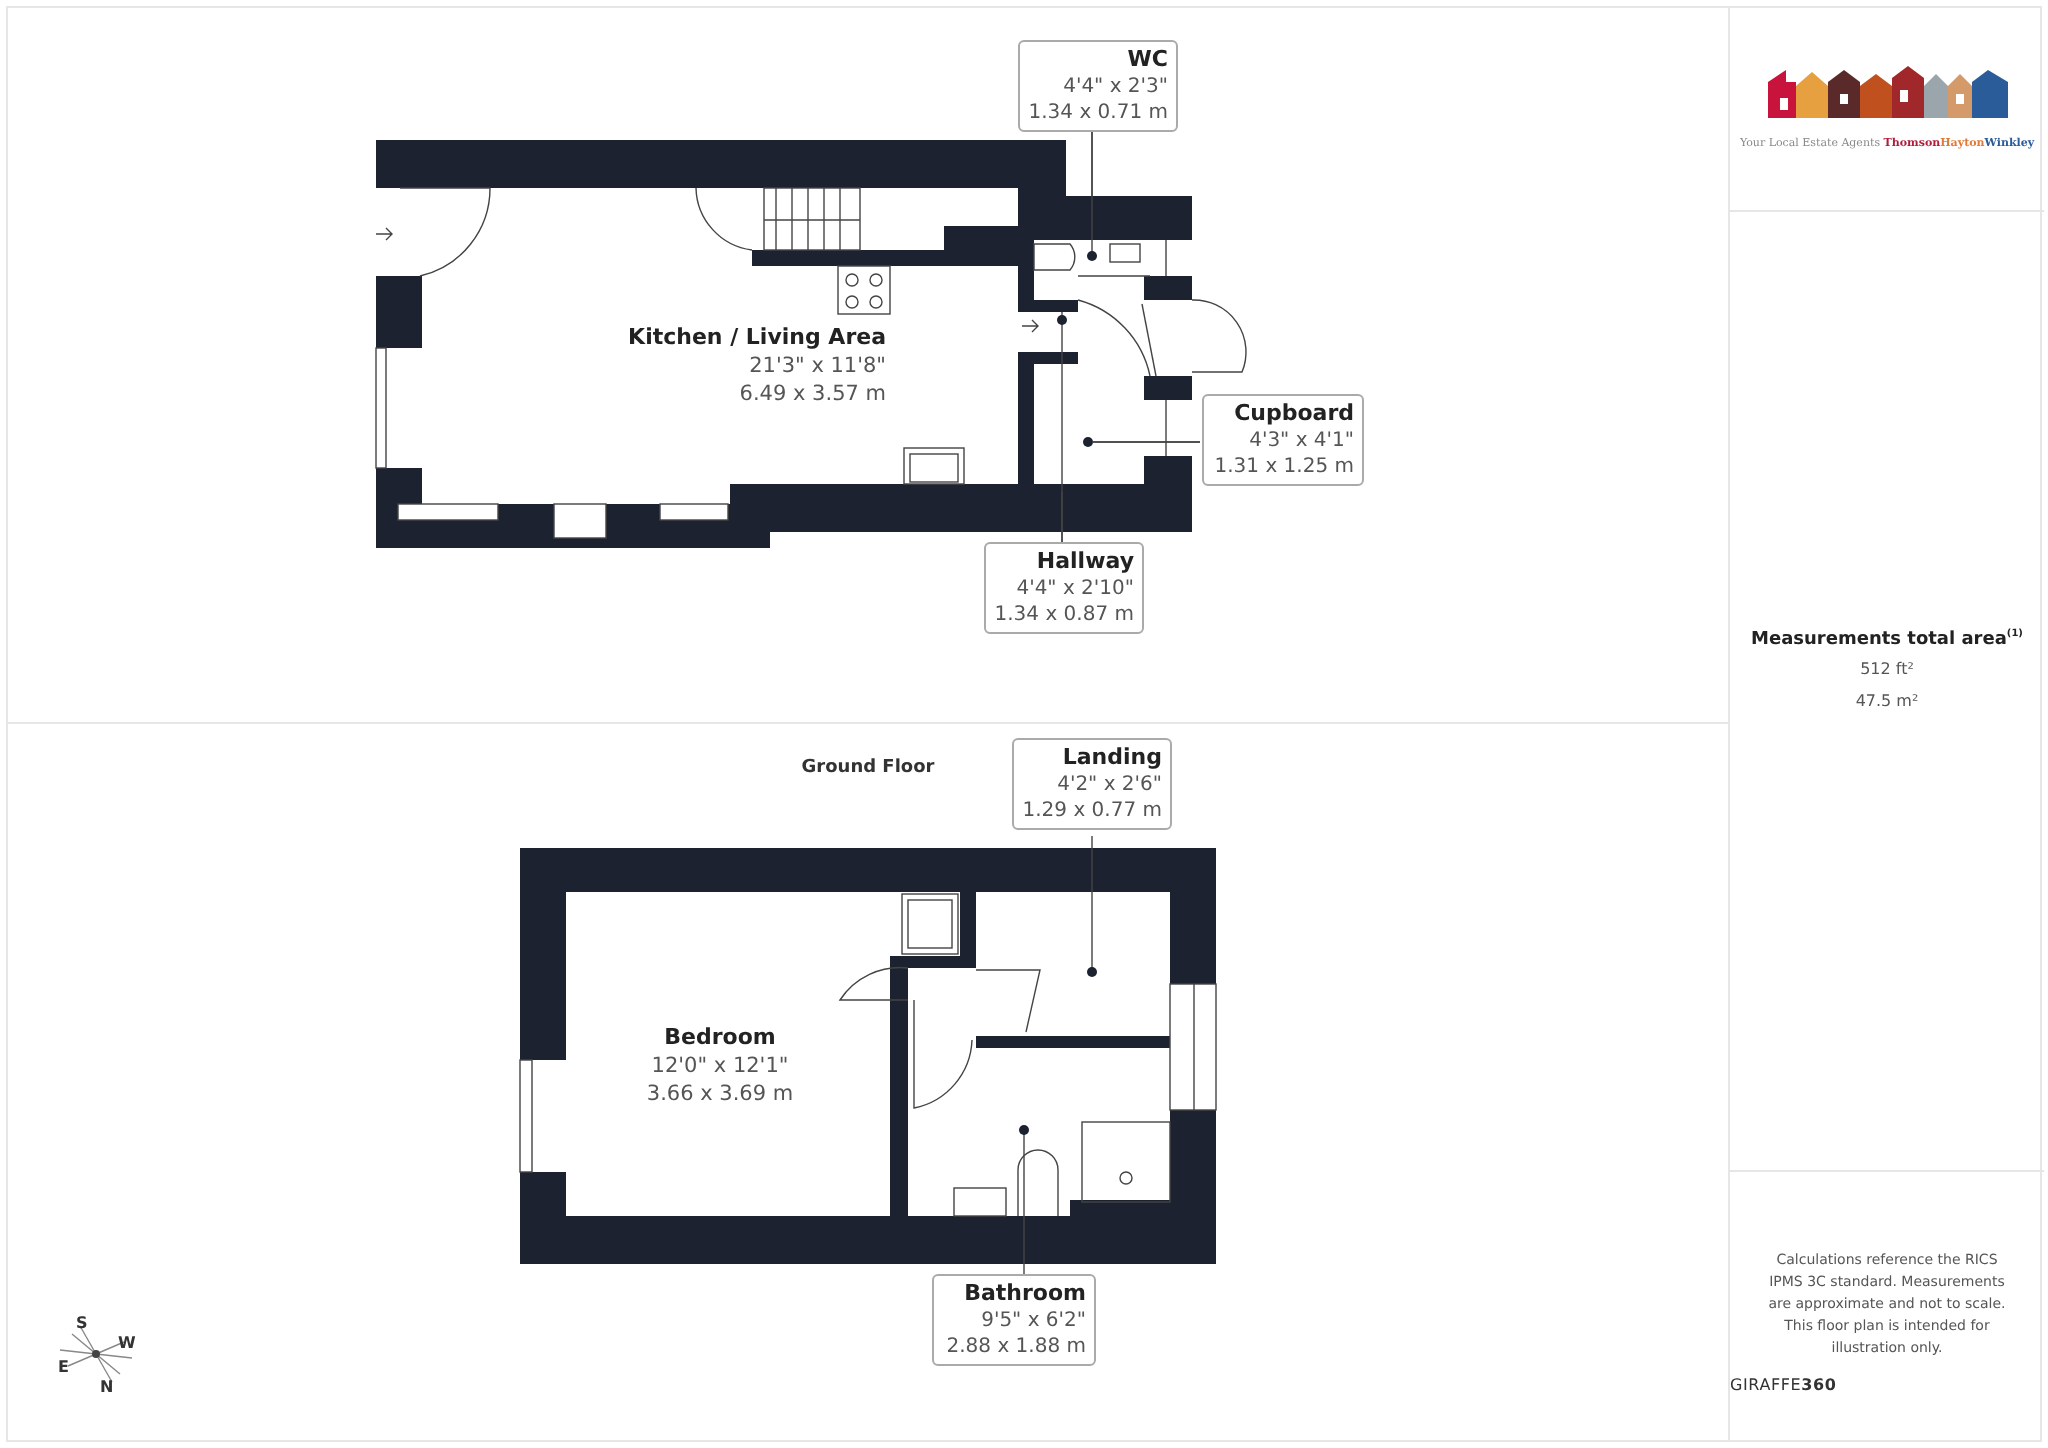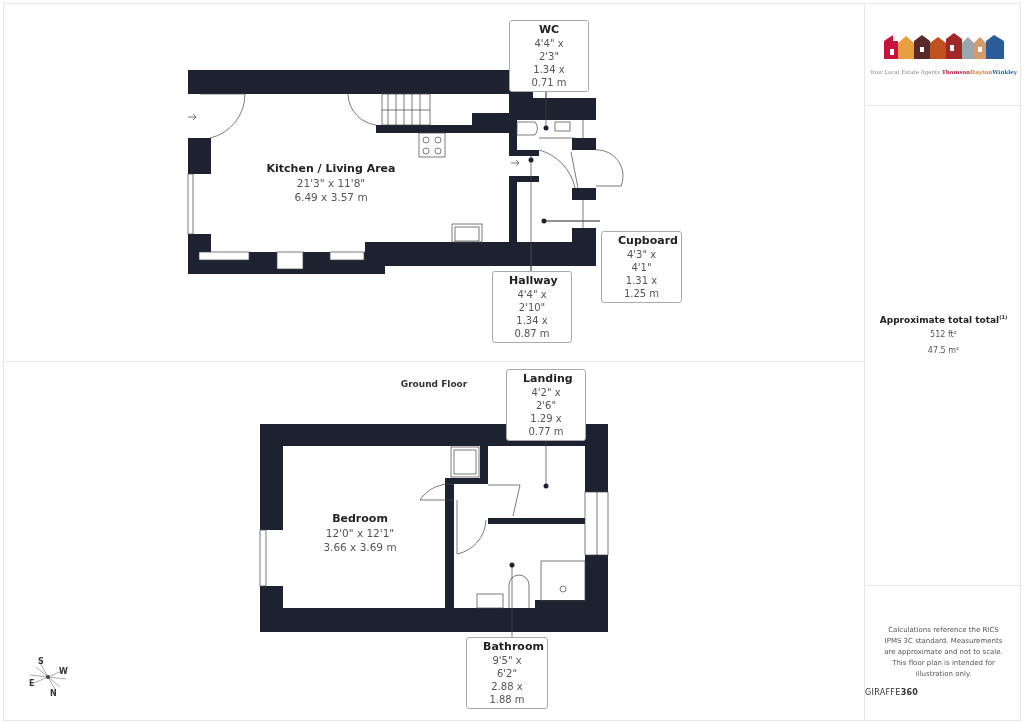--- a/index.html
+++ b/index.html
@@ -3,21 +3,21 @@
 <meta charset="utf-8">
 <style>
   * { box-sizing: border-box; margin: 0; padding: 0; }
   html, body { width: 1024px; height: 724px; background: #ffffff; overflow: hidden; }
   body { font-family: "DejaVu Sans", sans-serif; color: #222; position: relative; }
   .frame { position: absolute; left: 3px; top: 3px; width: 1018px; height: 718px; border: 1px solid #e6e6e6; }
   .divider-h { position: absolute; left: 3px; top: 361px; width: 861px; height: 1px; background: #e6e6e6; }
   .side-panel { position: absolute; left: 864px; top: 3px; width: 157px; height: 718px; border-left: 1px solid #e6e6e6; }
   .side-section { position: absolute; left: 0; width: 157px; border-bottom: 1px solid #e6e6e6; }
   .floor-title { position: absolute; font-size: 9px; font-weight: bold; color: #333; text-align: center; margin-top: 36px; }
-  .label-box { position: absolute; background: #fff; border: 1px solid #aaa; border-radius: 3px; text-align: center; padding: 2px 16px; }
+  .label-box { position: absolute; background: #fff; border: 1px solid #aaa; border-radius: 3px; text-align: right; padding: 2px 4px; }
   .label-box .name { font-size: 11px; font-weight: bold; color: #222; line-height: 14px; }
   .label-box .dim { font-size: 10px; color: #555; line-height: 13px; }
   .room-label { position: absolute; text-align: center; }
   .room-label .name { font-size: 11px; font-weight: bold; color: #222; line-height: 15px; }
   .room-label .dim { font-size: 10.5px; color: #555; line-height: 14px; }
   svg { position: absolute; left: 0; top: 0; }
   .logo { position: absolute; left: 0; top: 30px; width: 157px; text-align: center; }
   .logo-tag { font-size: 5.5px; color: #888; font-family: "DejaVu Serif", serif; margin-top: 2px; }
   .logo-tag b.t { color: #b01c3a; }
   .logo-tag b.h { color: #e07a3a; }
@@ -153,33 +153,33 @@
     <circle cx="512" cy="565" r="2.5"></circle>
   </g>
 
   <g stroke="#444" stroke-width="0.7">
     <line x1="546" y1="66" x2="546" y2="98"></line>
     <line x1="546" y1="221" x2="600" y2="221"></line>
     <line x1="531" y1="246" x2="531" y2="272"></line>
   </g>
 </svg>
 
-<div class="room-label" style="left:236px; top:161px; width:190px;">
+<div class="room-label" style="left:253px; top:161px; width:190px;text-align:right;">
   <div class="name">Kitchen / Living Area</div>
   <div class="dim">21'3" x 11'8"</div>
   <div class="dim">6.49 x 3.57 m</div>
 </div>
 
 <div class="label-box" style="left:509px; top:20px; width:80px;">
   <div class="name">WC</div>
   <div class="dim">4'4" x 2'3"</div>
   <div class="dim">1.34 x 0.71 m</div>
 </div>
 
-<div class="label-box" style="left:601px; top:197px; width:81px;margin-top:34px;">
+<div class="label-box" style="left:601px; top:197px; width:81px;">
   <div class="name">Cupboard</div>
   <div class="dim">4'3" x 4'1"</div>
   <div class="dim">1.31 x 1.25 m</div>
 </div>
 
 <div class="label-box" style="left:492px; top:271px; width:80px;">
   <div class="name">Hallway</div>
   <div class="dim">4'4" x 2'10"</div>
   <div class="dim">1.34 x 0.87 m</div>
 </div>
@@ -243,21 +243,21 @@
       <div class="logo-tag">
         <span>Your Local Estate Agents</span>
         <b class="t">Thomson</b><b class="h">Hayton</b><b class="w">Winkley</b>
       </div>
     </div>
   </div>
 
   <div class="side-section" style="top:103px; height:480px;">
     <div style="position:absolute; top:208px; width:157px;">
       <div class="area-title">
-        <span>Approximate total total</span><sup style="font-size:5px;">(1)</sup>
+        <span>Measurements total area</span><sup style="font-size:5px;">(1)</sup>
       </div>
       <div class="area-val">512 ft²</div>
       <div class="area-val" style="margin-top:7px;">47.5 m²</div>
     </div>
   </div>
 
 
   <div style="position:absolute; top:622px; left:0; width:157px;">
     <div class="note">Calculations reference the RICS IPMS 3C standard. Measurements are approximate and not to scale. This floor plan is intended for illustration only.</div>
     <div class="brand">

